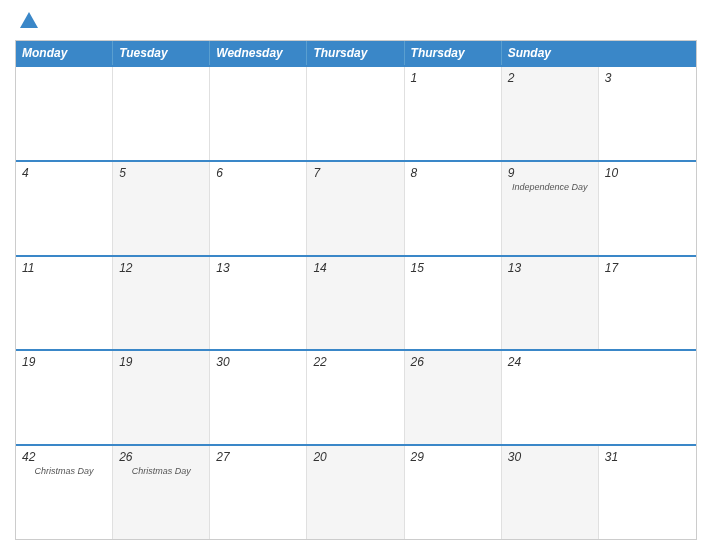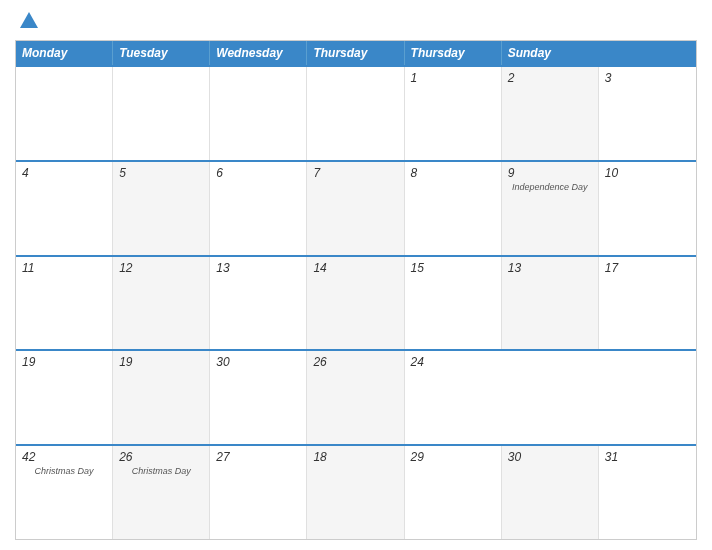--- a/index.html
+++ b/index.html
@@ -209,41 +209,44 @@
         <div class="cal-row">
           <div class="cal-cell">
             <span class="day-number">19</span>
           </div>
           <div class="cal-cell alt-bg">
             <span class="day-number">19</span>
           </div>
           <div class="cal-cell">
             <span class="day-number">30</span>
           </div>
+          <div class="cal-cell">
+            <span class="day-number">22</span>
+          </div>
           <div class="cal-cell alt-bg">
             <span class="day-number">26</span>
           </div>
           <div class="cal-cell">
             <span class="day-number">24</span>
           </div>
         </div>
         <div class="cal-row">
           <div class="cal-cell">
             <span class="day-number">42</span>
             <span class="holiday-label">Christmas Day</span>
           </div>
           <div class="cal-cell alt-bg">
             <span class="day-number">26</span>
             <span class="holiday-label">Christmas Day</span>
           </div>
           <div class="cal-cell">
             <span class="day-number">27</span>
           </div>
           <div class="cal-cell alt-bg">
-            <span class="day-number">18</span>
+            <span class="day-number">20</span>
           </div>
           <div class="cal-cell">
             <span class="day-number">29</span>
           </div>
           <div class="cal-cell alt-bg">
             <span class="day-number">30</span>
           </div>
           <div class="cal-cell">
             <span class="day-number">31</span>
           </div>

